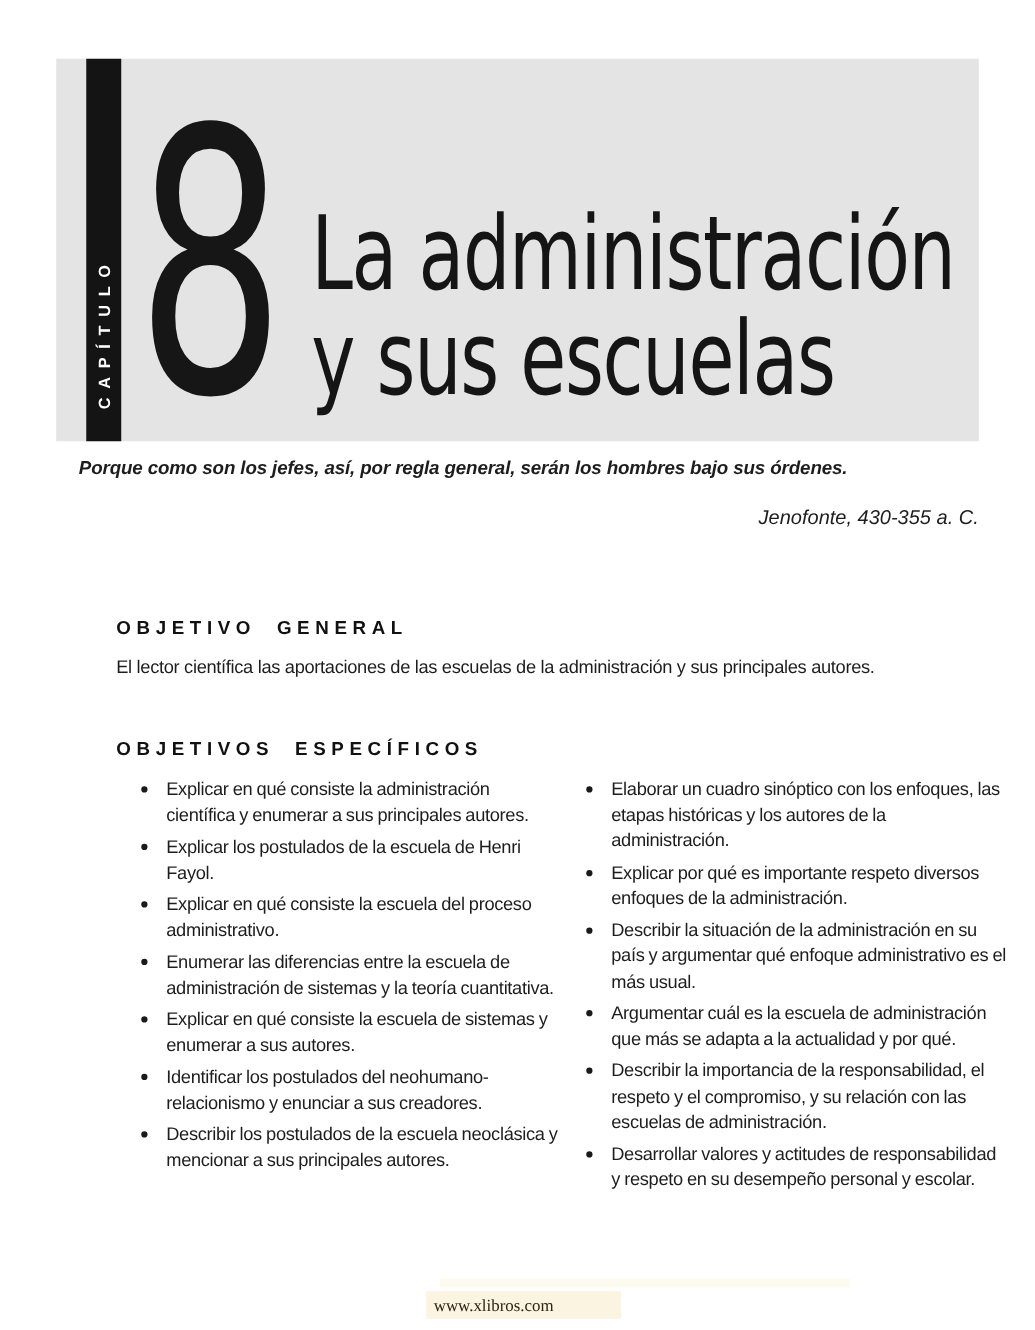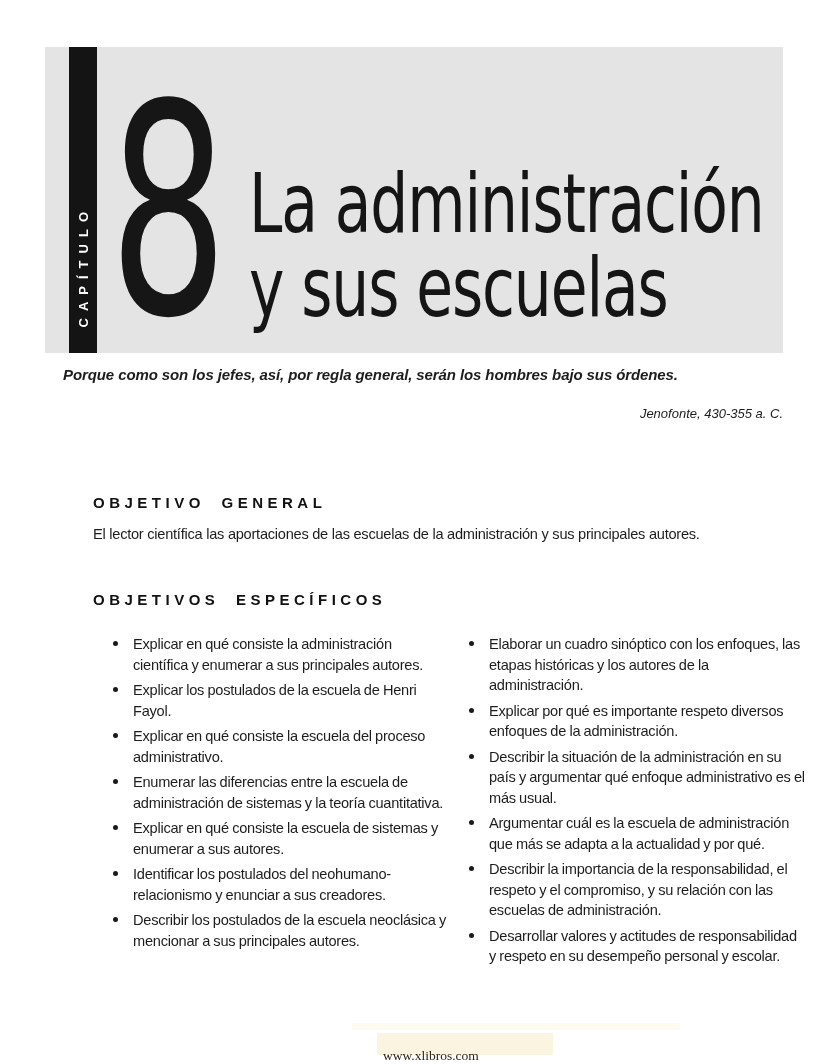--- a/index.html
+++ b/index.html
@@ -42,62 +42,62 @@
   }
 
   
   .epigraph-quote {
     position:absolute; right:45px; top:366px; width:720px;
     text-align:left; font-size:15px; font-weight:bold; font-style:italic;
     letter-spacing:-0.1px; white-space:nowrap;
   }
   .epigraph-attribution {
     position:absolute; right:45px; top:406px; width:400px;
-    text-align:right; font-size:13px; font-style:italic;
+    text-align:right; font-size:16px; font-style:italic;
   }
 
   
   .section-heading {
     position:absolute; left:93px;
     font-size:15px; font-weight:bold; color:#111;
     letter-spacing:4.5px; word-spacing:8px; white-space:nowrap;
   }
   .og-heading { top:494px; }
   .og-text {
     position:absolute; left:93px; top:524px; width:712px;
     font-size:14.6px; letter-spacing:-0.25px; line-height:20.5px;
   }
   .oe-heading { top:591px; }
 
   .columns {
     position:absolute; left:93px; top:622px; width:712px;
     display:flex;
   }
-  .col { width:356px; flex:0 0 356px;margin-top:12px; }
+  .col { width:356px; flex:0 0 356px; }
   .col ul { margin:0; padding:0; list-style:none; }
   .col li {
     position:relative; padding-left:40px; margin-bottom:5px;
     font-size:14.6px; line-height:20.5px;
     letter-spacing:-0.25px; word-spacing:-0.5px;
     color:var(--body-text, #1d1d1d);
   }
   .bullet {
     position:absolute; left:20px; top:7px; width:5px; height:5px;
     border-radius:50%; background:#1a1a1a; display:block;
   }
 
   
   .footer-strip {
     position:absolute; left:352px; top:1023px; width:328px; height:7px;
     background:#fdfaf0;
   }
   .footer-band {
-    position:absolute; left:341px; top:1033px; width:176px; height:22px;
+    position:absolute; left:341px; top:1033px; width:156px; height:22px;
     background:var(--footer-band-bg, #faf4e1);
-    box-sizing:border-box; padding:13px 0 0 6px;margin-left:36px;
+    box-sizing:border-box; padding:3px 0 0 6px;
   }
   .footer-url {
     font-family:"Liberation Serif", serif;
     font-size:13.5px; color:var(--footer-text, #2f2416);
   }
 </style>
 </head>
 <body>
 
 <div class="page">

